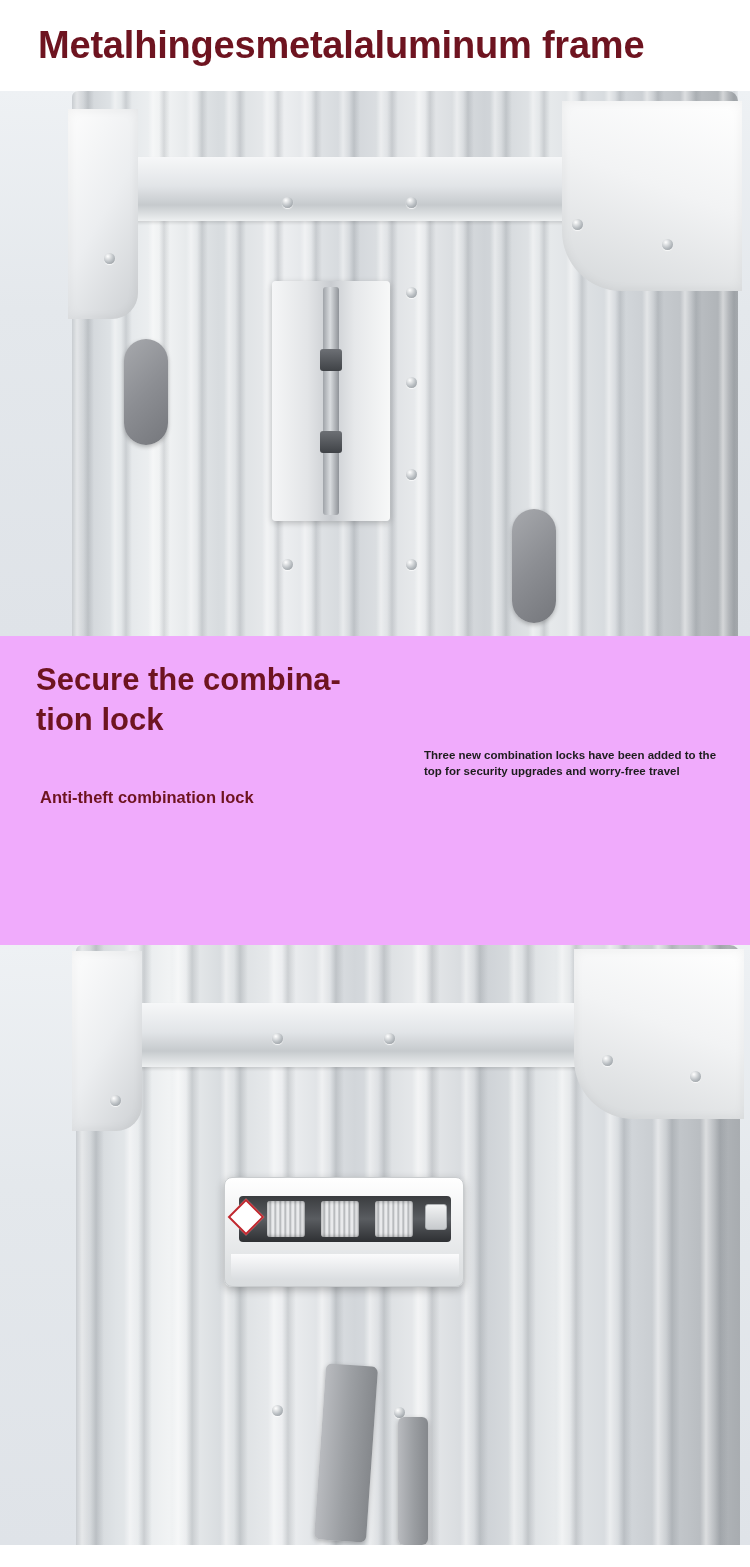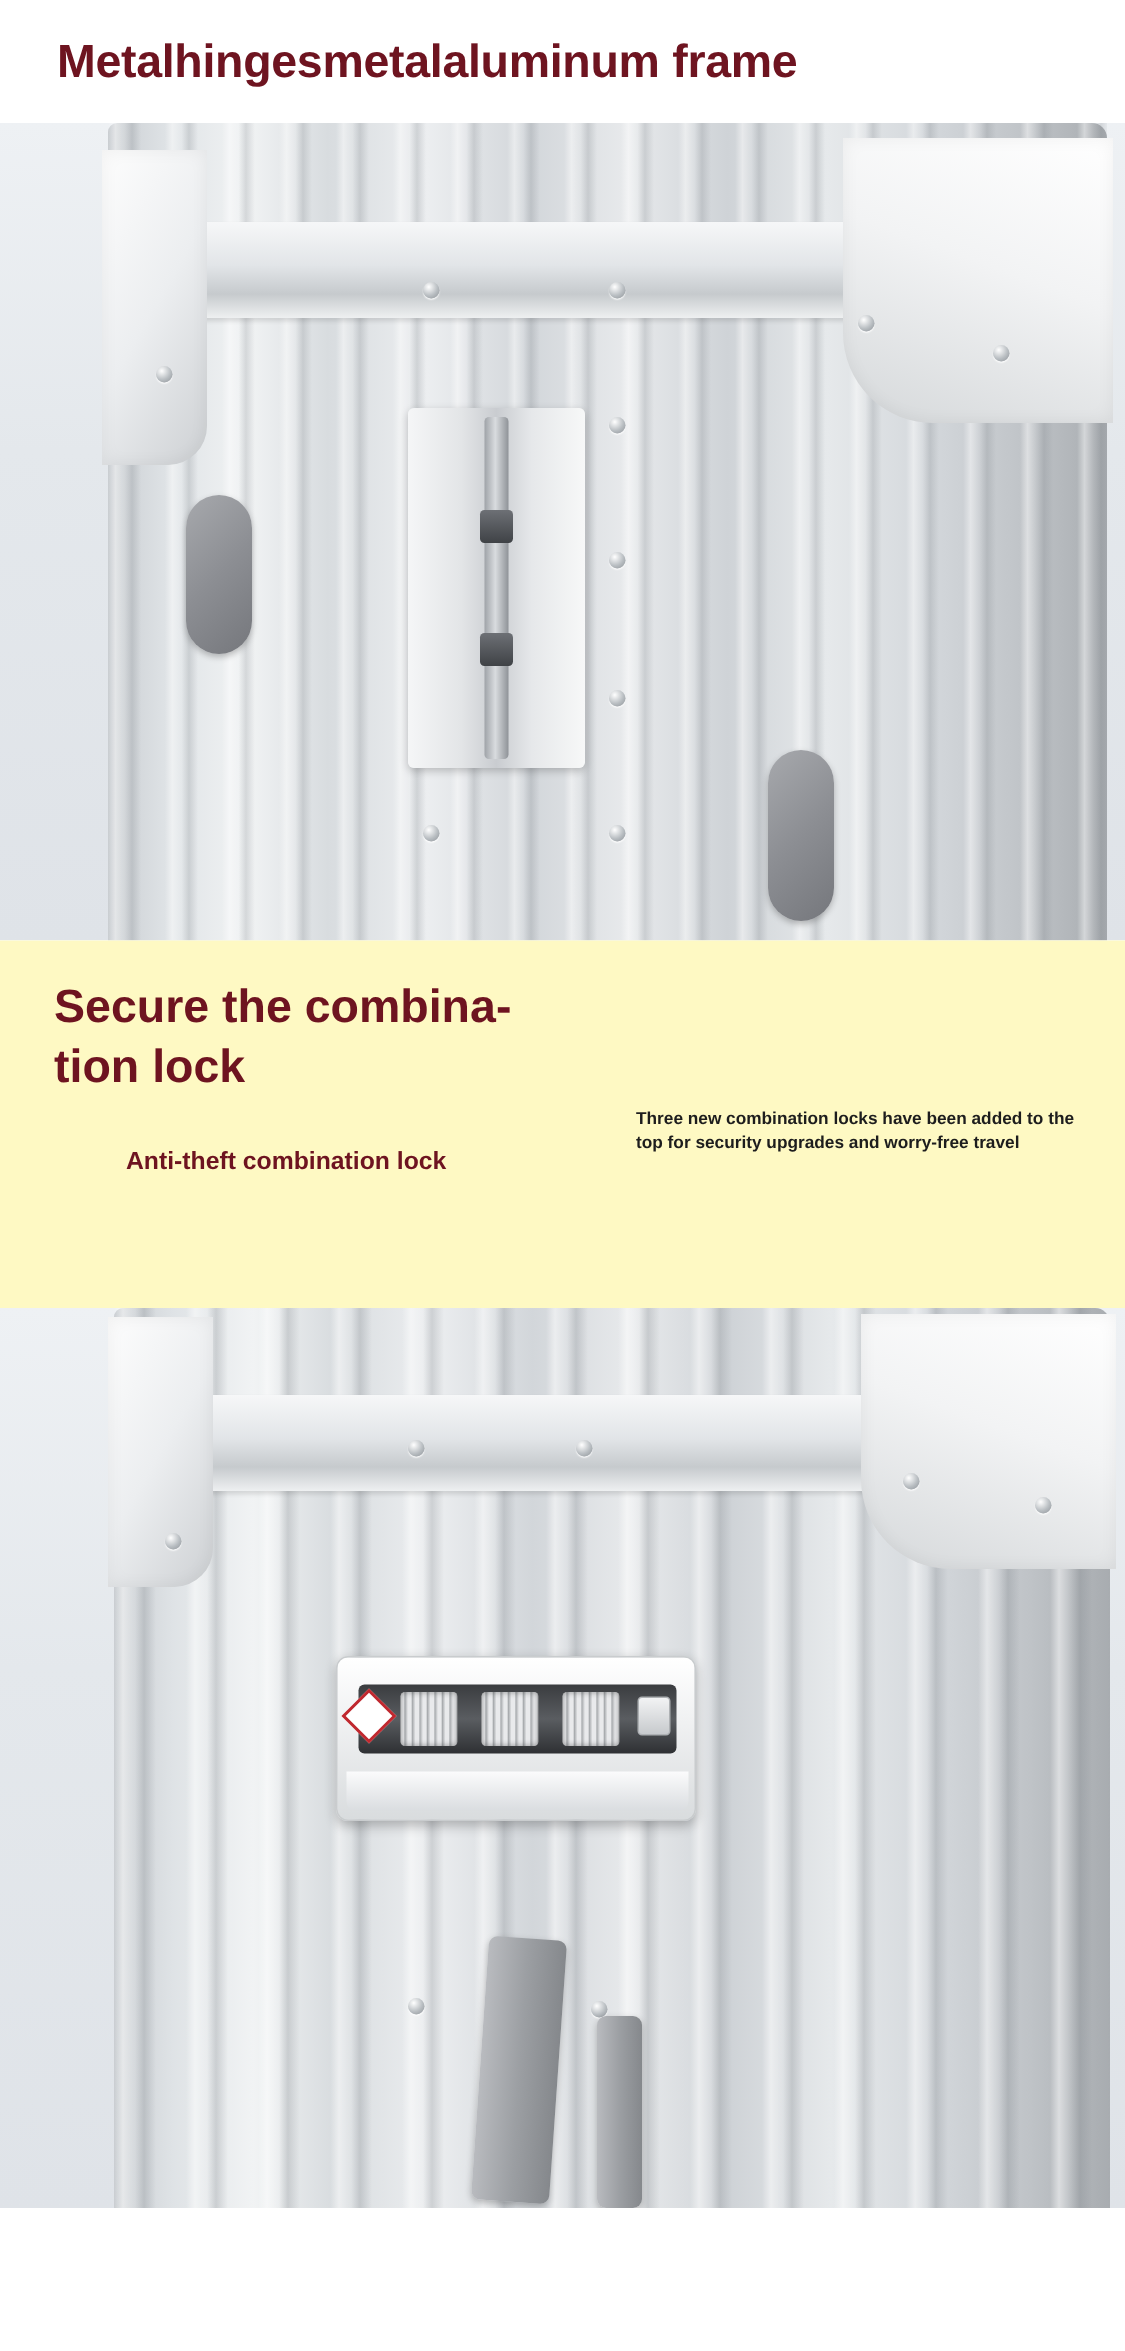--- a/index.html
+++ b/index.html
@@ -14,21 +14,21 @@
     position: relative;
     overflow: hidden;
     background: #fff;
   }
 
   
   .sec1-head {
     padding: 22px 30px 0 38px;
   }
   .sec1-title {
-    font-size: 31px;
+    font-size: 38px;
     font-weight: bold;
     color: #6e1420;
     line-height: 1.24;
     letter-spacing: -0.2px;
   }
   .sec1-sub {
     margin-top: 16px;
     font-size: 16.5px;
     font-weight: bold;
     color: #2c2c2c;
@@ -212,39 +212,38 @@
     position: absolute;
     background: linear-gradient(90deg,#b9bbbf,#9c9fa3 50%,#85888c 100%);
     border-radius: 6px;
     box-shadow: 0 2px 5px rgba(0,0,0,.25);
   }
 
   
   .sec2 {
     position: relative;
     padding: 30px 0 0 0;
-    height: 245px;
-    background: #fef9c3;
+    height: 309px;
+    background: #f0abfc;
   }
   .sec2-title {
     position: absolute;
     left: 36px; top: 24px;
     width: 360px;
     font-size: 31px;
     font-weight: bold;
     color: #6e1420;
     line-height: 1.28;
   }
   .sec2-sub {
     position: absolute;
-    left: 40px; top: 138px;
+    left: 40px; top: 152px;
     font-size: 16.5px;
     font-weight: bold;
     color: #6e1420;
-    margin-left: 44px;
   }
   .sec2-note {
     position: absolute;
     left: 424px; top: 112px;
     width: 300px;
     font-size: 11.5px;
     font-weight: bold;
     color: #1d1d1d;
     line-height: 1.35;
   }

